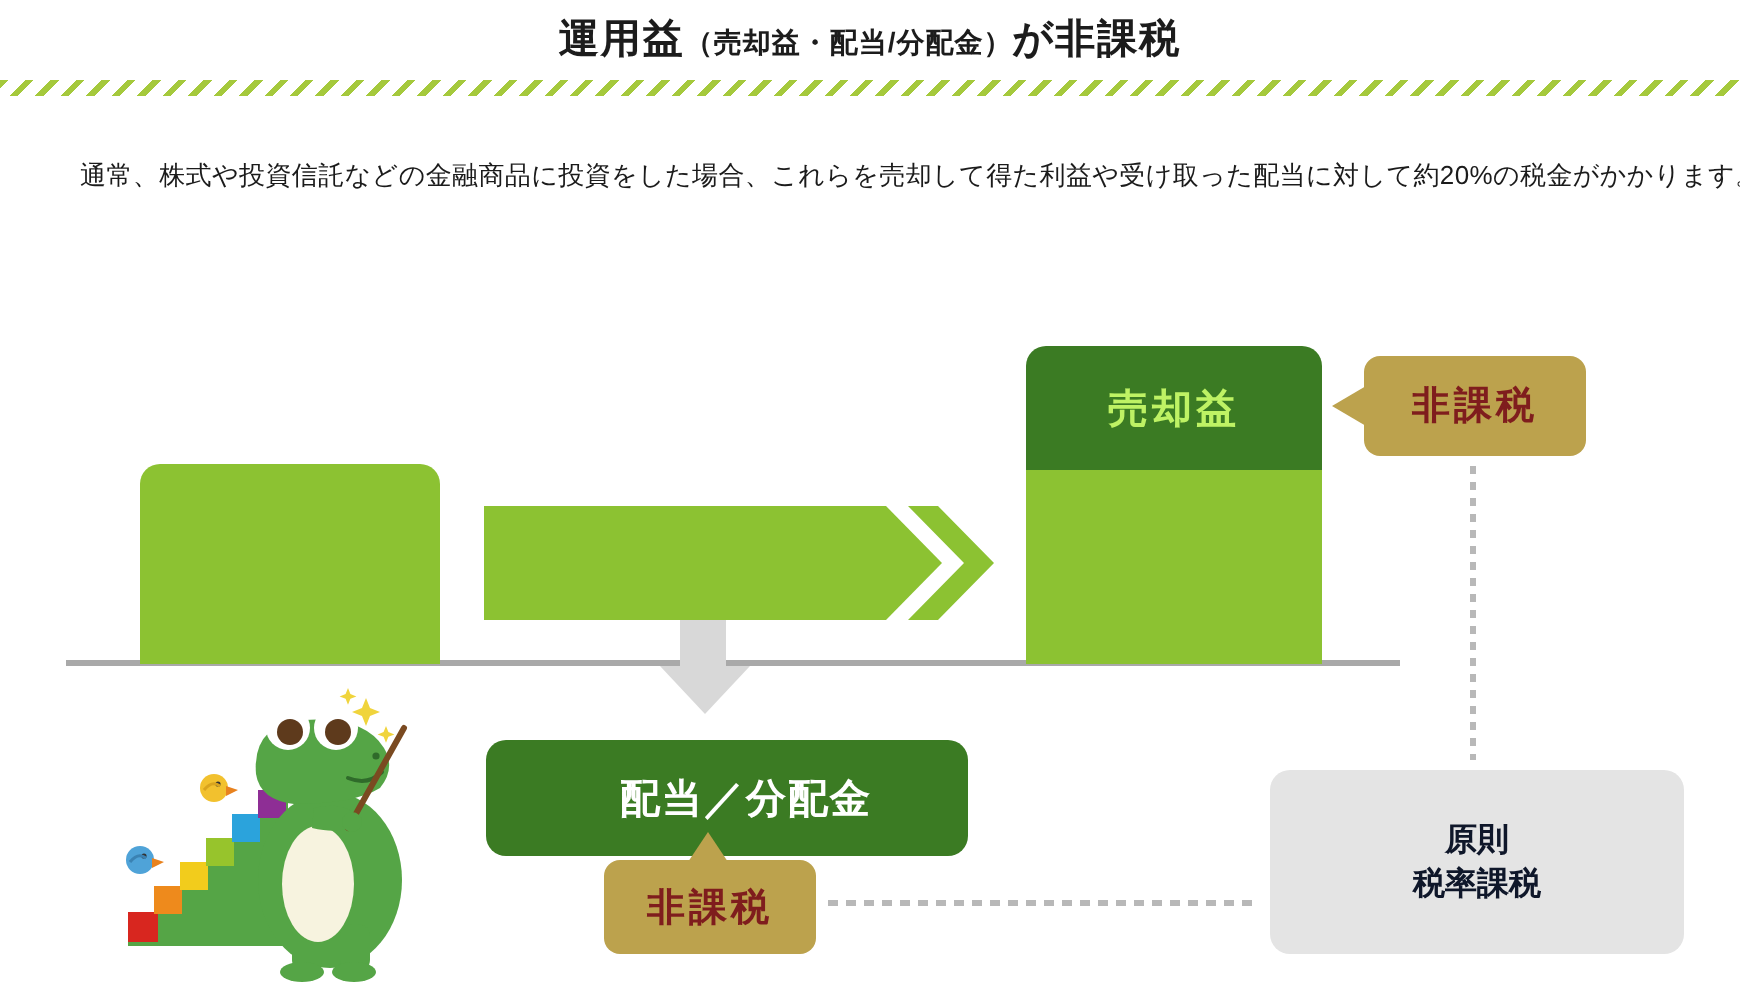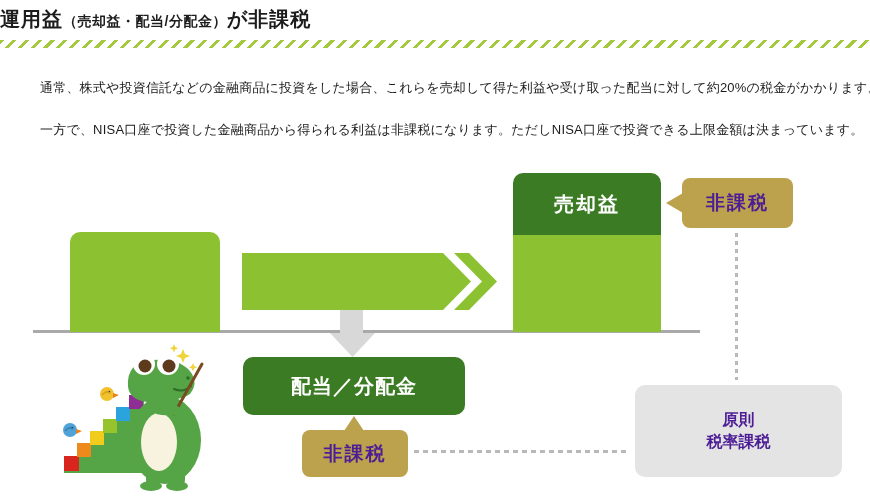--- a/index.html
+++ b/index.html
@@ -1,83 +1,82 @@
 <!DOCTYPE html>
 <html><head>
 <meta charset="utf-8">
 <style>
   html,body { margin:0; padding:0; background:#fff; font-family:"Liberation Sans",sans-serif; }
   .canvas { position:relative; width:870px; height:502px; background:#fff; overflow:hidden; }
 
   
-  .title { position:absolute; top:6px; left:0; width:100%; font-weight:bold; color:#1c1c1c; }
+  .title { position:absolute; top:6px; left:0; width:100%; text-align:center; font-weight:bold; color:#1c1c1c; }
   .title .lg { font-size:20px; letter-spacing:1px; }
   .title .sm { font-size:14px; letter-spacing:0.5px; }
   .divider { position:absolute; top:40px; left:0; width:870px; height:8px;
              background:repeating-linear-gradient(135deg,#A5C93C 0 3px,#ffffff 3px 9px); }
 
   .para { position:absolute; left:40px; font-size:13px; color:#1b1b1b; letter-spacing:0.2px; white-space:nowrap; }
   #p1 { top:79px; } #p2 { top:121px; }
 
   
   .baseline { position:absolute; left:33px; top:330px; width:667px; height:3px; background:#A9A9A9; z-index:0; }
   .principal { position:absolute; left:70px; top:232px; width:150px; height:100px; background:#8CC232;
                border-radius:10px 10px 0 0; z-index:1; }
   .gain-dark { position:absolute; left:513px; top:173px; width:148px; height:62px; background:#3B7B23;
-               border-radius:10px 10px 0 0; color:#ffffff; font-size:20px; font-weight:bold;
+               border-radius:10px 10px 0 0; color:#bef264; font-size:20px; font-weight:bold;
                display:flex; align-items:center; justify-content:center; letter-spacing:2px; z-index:1; }
   .gain-light { position:absolute; left:513px; top:235px; width:148px; height:97px; background:#8CC232; z-index:1; }
 
   .flow-arrow-svg { position:absolute; left:242px; top:253px; z-index:1; }
   .flow-label { position:absolute; left:242px; top:253px; width:201px; height:57px;
                 display:flex; align-items:center; justify-content:center;
                 color:#fff; font-size:20px; font-weight:bold; letter-spacing:2px; z-index:1; }
   .down-arrow-svg { position:absolute; left:322px; top:310px; z-index:2; }
 
-  .dividend { position:absolute; left:243px; top:357px; width:222px; height:58px; background:#3B7B23;
+  .dividend { position:absolute; left:243px; top:370px; width:222px; height:58px; background:#3B7B23;
               border-radius:10px; color:#fff; font-size:20px; font-weight:bold;
-              display:flex; align-items:center; justify-content:center; letter-spacing:1px; z-index:3; }
+              display:flex; align-items:center; justify-content:center; letter-spacing:1px; z-index:3;padding-left:19px; }
 
-  .badge { position:absolute; background:#BCA24D; border-radius:8px; color:#4c1d95; font-weight:bold;
+  .badge { position:absolute; background:#BCA24D; border-radius:8px; color:#7f1d1d; font-weight:bold;
            font-size:19px; display:flex; align-items:center; justify-content:center; letter-spacing:2px; z-index:3; }
   .badge-top { left:682px; top:178px; width:111px; height:50px; }
   .badge-top .tail { position:absolute; left:-16px; top:15px; width:0; height:0;
                      border-top:10px solid transparent; border-bottom:10px solid transparent;
                      border-right:17px solid #BCA24D; }
   .badge-bottom { left:302px; top:430px; width:106px; height:47px; }
   .badge-bottom .tail { position:absolute; left:42px; top:-14px; width:0; height:0;
                         border-left:10px solid transparent; border-right:10px solid transparent;
                         border-bottom:15px solid #BCA24D; }
 
   .dot-v { position:absolute; left:735px; top:233px; width:3px; height:147px;
            background:repeating-linear-gradient(180deg,#B8B8B8 0 4px,transparent 4px 8px); z-index:0; }
   .dot-h { position:absolute; left:414px; top:450px; width:214px; height:3px;
            background:repeating-linear-gradient(90deg,#B8B8B8 0 5px,transparent 5px 9px); z-index:0; }
 
   .tax-note { position:absolute; left:635px; top:385px; width:207px; height:92px; background:#E4E4E4;
               border-radius:10px; display:flex; flex-direction:column; align-items:center;
-              justify-content:center; color:#4c1d95; z-index:3; }
+              justify-content:center; color:#0f172a; z-index:3; }
   .tax-note .l1 { font-size:16px; font-weight:600; margin-bottom:1px; }
   .tax-note .l2 { font-size:16px; font-weight:600; display:flex; align-items:baseline;justify-content:space-between; }
   .tax-note .rate { font-size:27px; font-weight:800; letter-spacing:0.5px; }
 
   .mascot { position:absolute; left:62px; top:342px; width:155px; height:152px; z-index:2; }
 </style>
 </head>
 <body>
 
 <div class="canvas">
 
   <div class="title">
     <span class="lg">運用益</span><span class="sm">（売却益・配当/分配金）</span><span class="lg">が非課税</span>
   </div>
   <div class="divider"></div>
 
   <div class="para" id="p1">通常、株式や投資信託などの金融商品に投資をした場合、これらを売却して得た利益や受け取った配当に対して約20%の税金がかかります。</div>
-  <div class="para" id="p2">一方で、NISA口座で投資した金融商品から得られる利益は非課税になります。ただしNISA口座で投資できる上限金額は決まっています。</div>
 
   <div class="baseline"></div>
 
   <div class="principal"></div>
 
   <svg class="flow-arrow-svg" width="256" height="57" viewBox="0 0 256 57">
     <polygon points="0,0 201,0 229,28.5 201,57 0,57" fill="#8CC232"></polygon>
     <polygon points="212,0 227,0 255,28.5 227,57 212,57 240,28.5" fill="#8CC232"></polygon>
   </svg>
 

